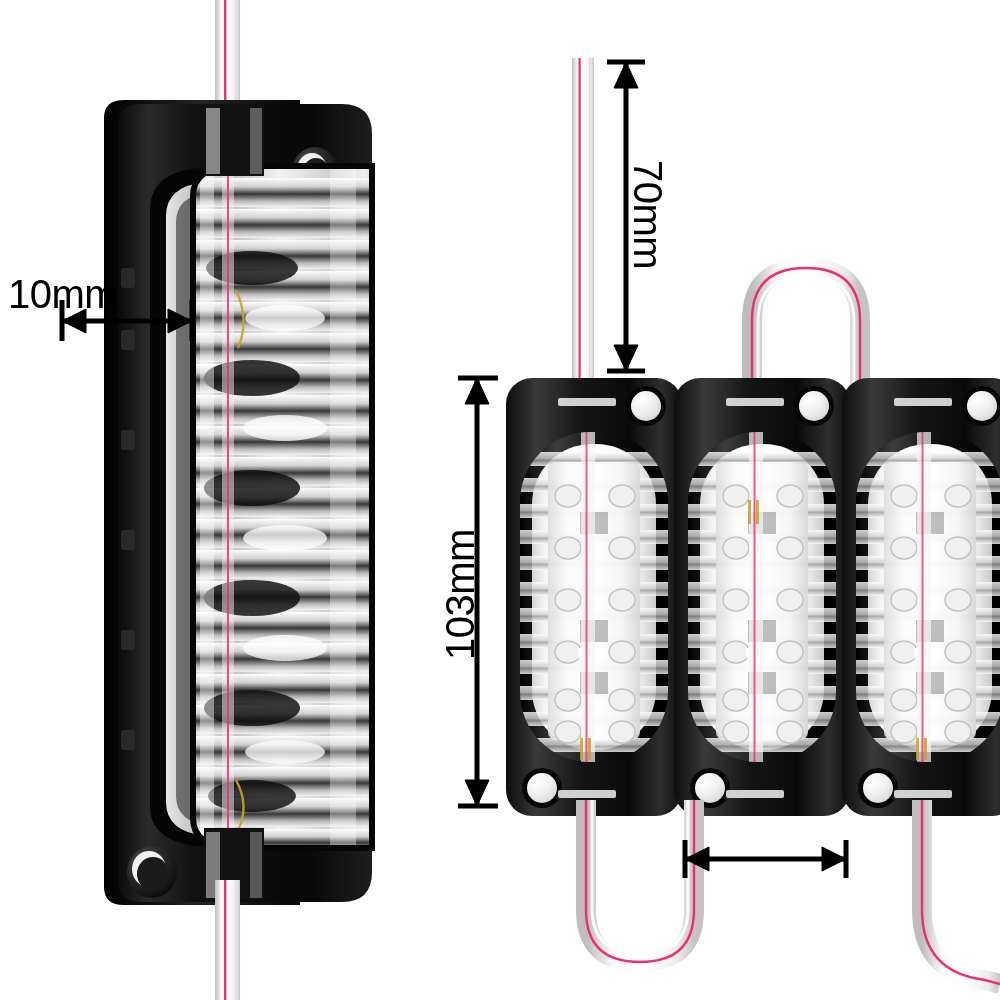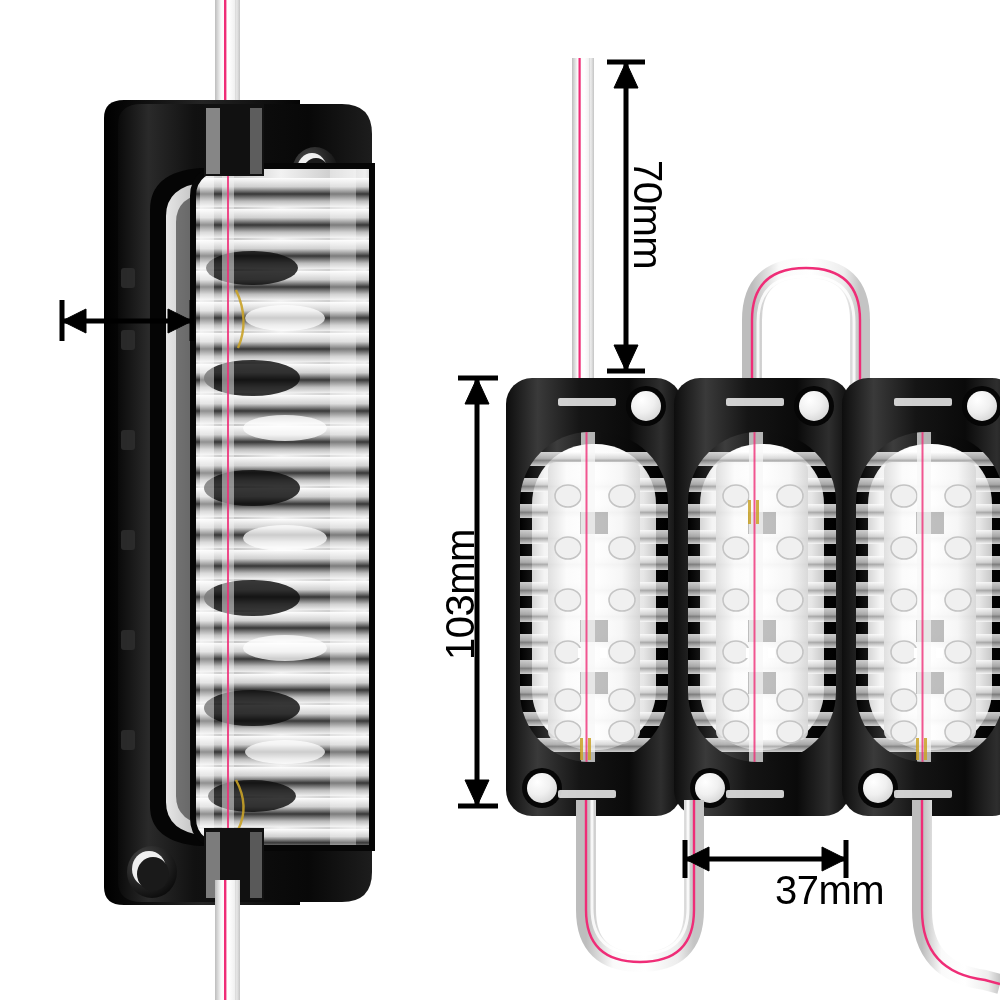--- a/index.html
+++ b/index.html
@@ -489,20 +489,20 @@
       <g>
         <line x1="685" y1="840" x2="685" y2="878" stroke-width="5"></line>
         <line x1="846" y1="840" x2="846" y2="878" stroke-width="5"></line>
         <line x1="685" y1="859" x2="846" y2="859" stroke-width="5"></line>
         <polygon points="685,859 709,847 709,871"></polygon>
         <polygon points="846,859 822,847 822,871"></polygon>
       </g>
     </g>
   </svg>
 
+  <div class="dim-label" style="left:8px; top:272px; font-size:40px;">10mm</div>
 
   <div class="dim-label rot-cw" style="left:670px; top:160px; font-size:40px;">70mm</div>
 
   <div class="dim-label rot-ccw" style="left:438px; top:660px; font-size:40px;">103mm</div>
 
-  <div class="dim-label" style="left:775px; top:868px; font-size:40px;">37mm</div>
 
 </div>
 
 </body></html>

